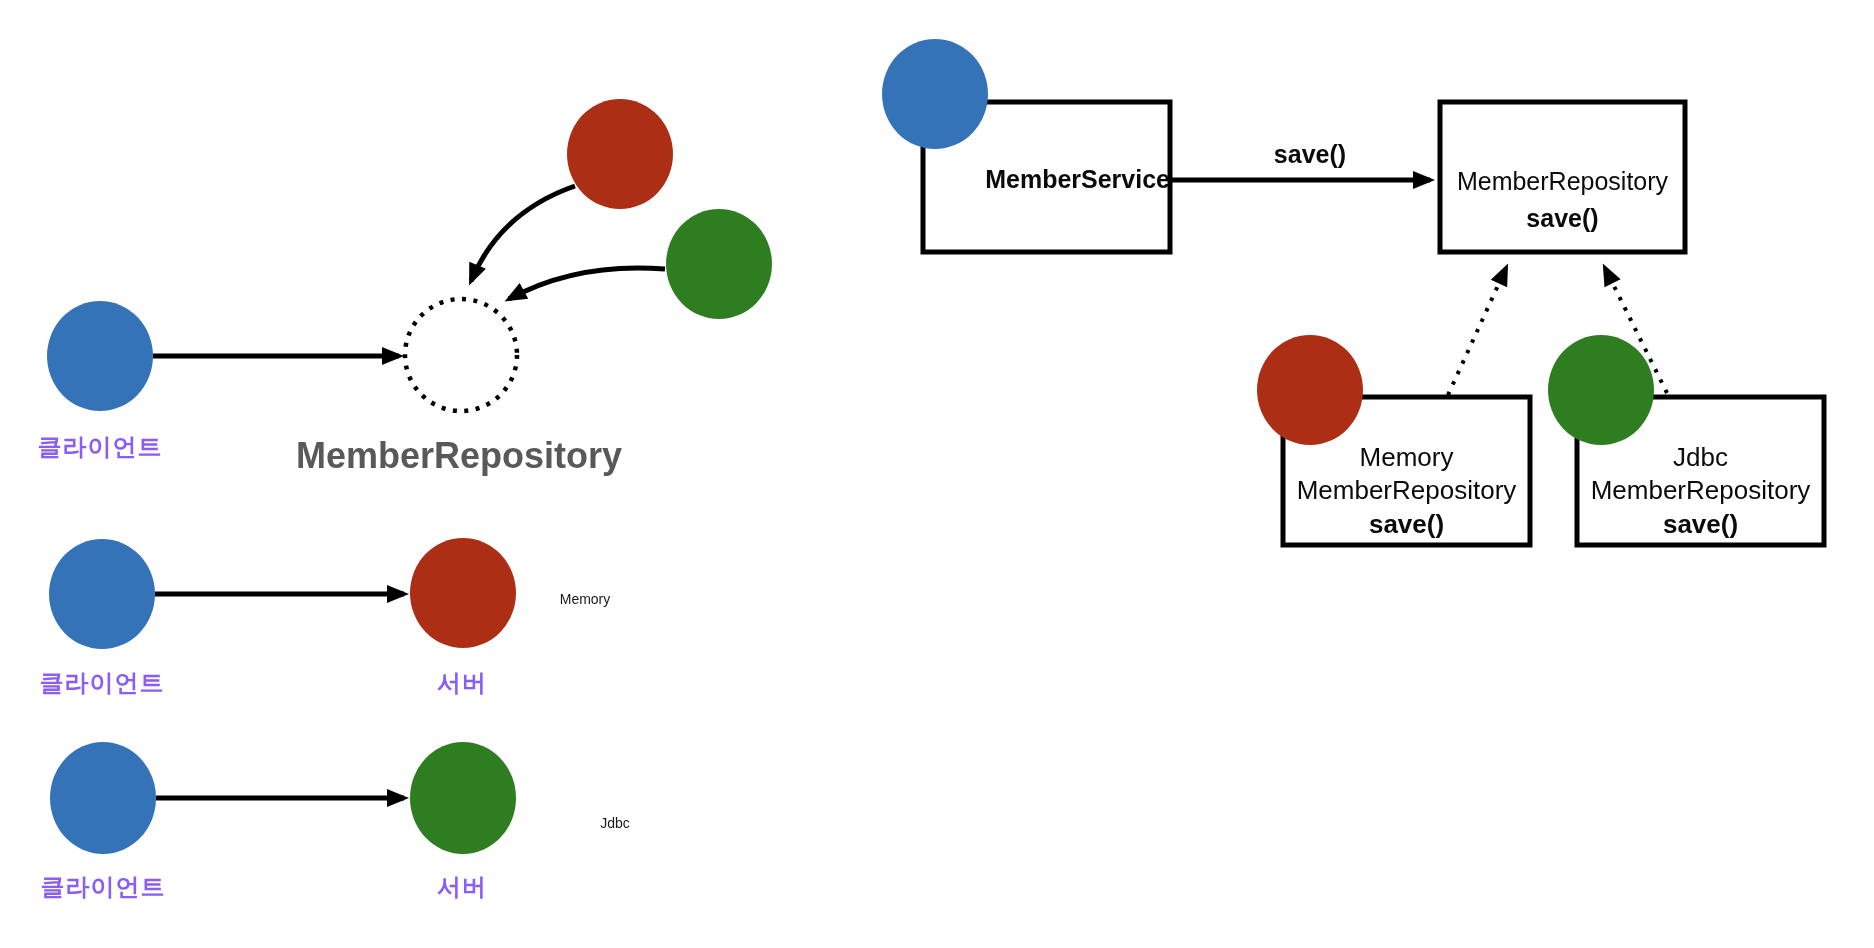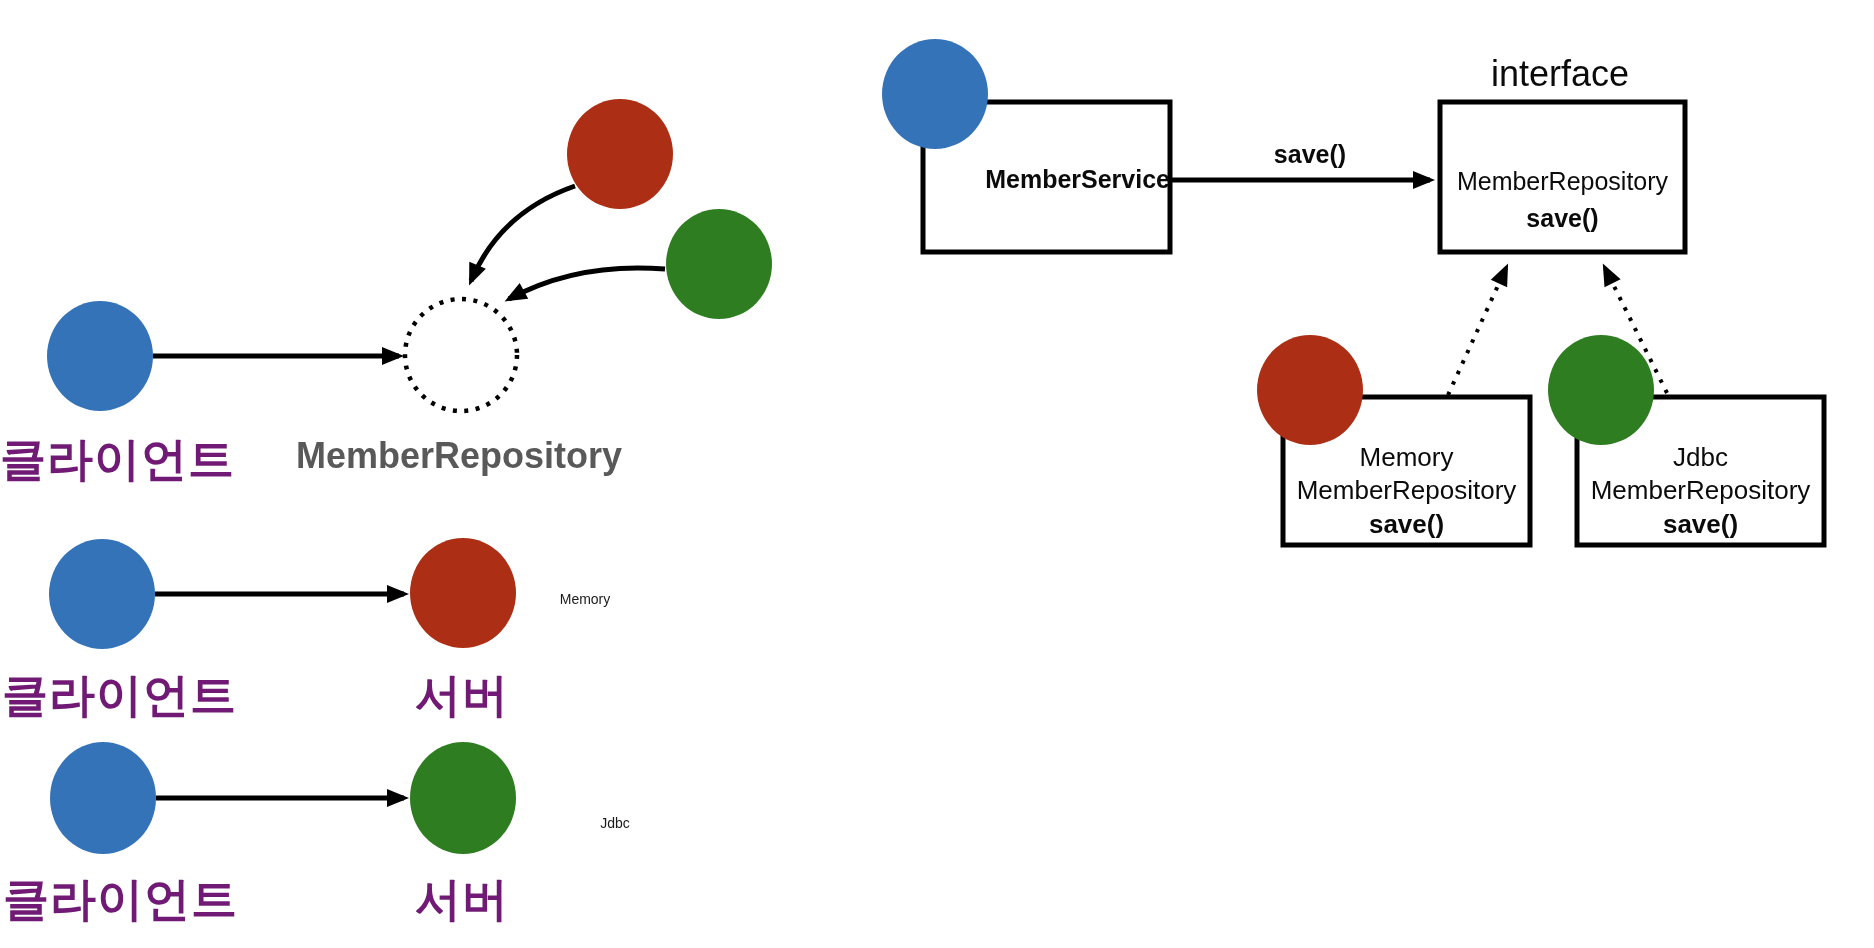--- a/index.html
+++ b/index.html
@@ -11,21 +11,21 @@
     overflow:hidden;
   }
   .canvas svg{position:absolute;left:0;top:0;}
   .lbl{
     position:absolute;
     text-align:center;
     line-height:1.12;
     white-space:nowrap;
     color:#000;
   }
-  .korean{font-size:46px;font-weight:bold;color:#701a75;letter-spacing:1px;}
+  .korean{font-size:24px;font-weight:bold;color:#8b5cf6;letter-spacing:1px;}
   .big-title{font-size:36px;font-weight:bold;color:#595959;}
   .iface{font-size:36px;font-weight:normal;color:#0b0b0b;}
   .boxt{font-size:26px;color:#0b0b0b;}
   .boxt-sm{font-size:25px;color:#0b0b0b;}
   .bold{font-weight:bold;}
   .note{font-size:14px;color:#1a1a1a;font-weight:normal;}
 </style>
 </head>
 <body>
 
@@ -75,21 +75,20 @@
   <div class="lbl korean" style="left:362px;top:670px;width:200px;">서버</div>
 
   <div class="lbl note" style="left:535px;top:592px;width:100px;">Memory</div>
 
   <div class="lbl korean" style="left:3px;top:874px;width:200px;">클라이언트</div>
 
   <div class="lbl korean" style="left:362px;top:874px;width:200px;">서버</div>
 
   <div class="lbl note" style="left:565px;top:816px;width:100px;">Jdbc</div>
 
-  <div class="lbl iface" style="left:1460px;top:54px;width:200px;">interface</div>
 
   <div class="lbl boxt-sm bold" style="left:923px;top:165px;width:247px;text-align:right;">MemberService</div>
 
   <div class="lbl boxt-sm bold" style="left:1210px;top:140px;width:200px;">save()</div>
 
   <div class="lbl boxt-sm" style="left:1440px;top:167px;width:245px;">MemberRepository</div>
 
   <div class="lbl boxt-sm bold" style="left:1440px;top:204px;width:245px;">save()</div>
 
   <div class="lbl boxt" style="left:1283px;top:443px;width:247px;">Memory</div>

